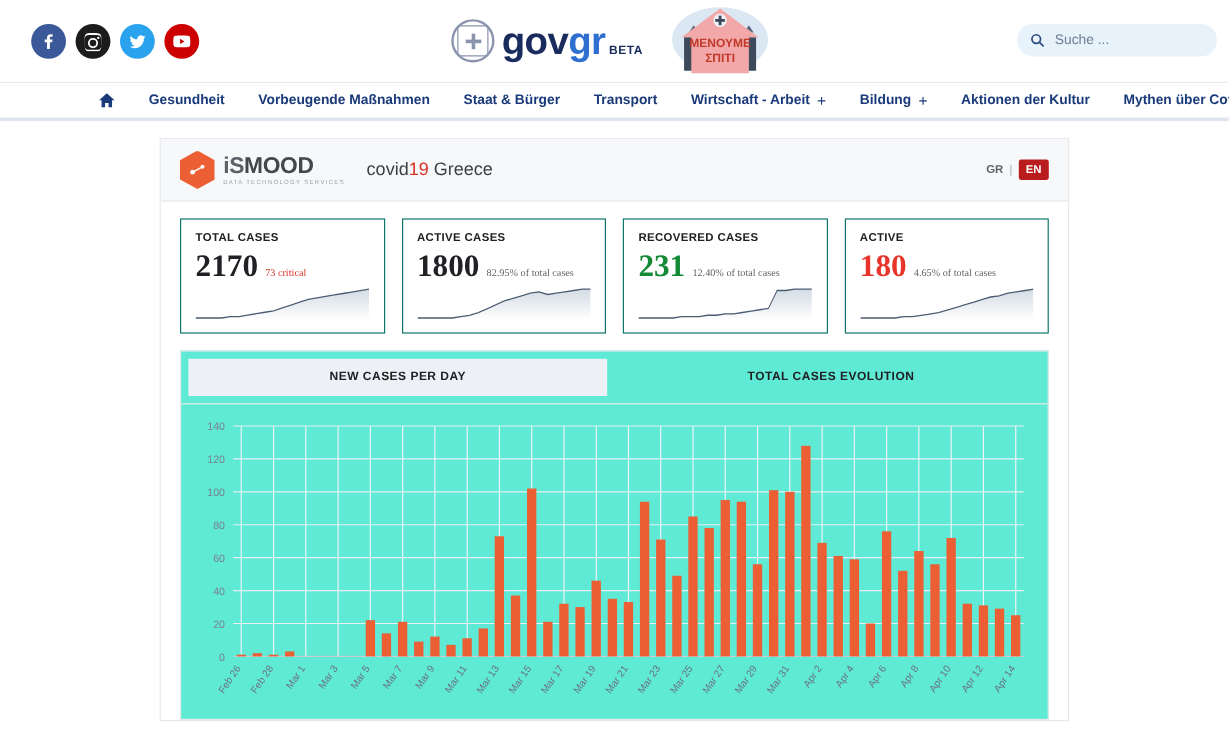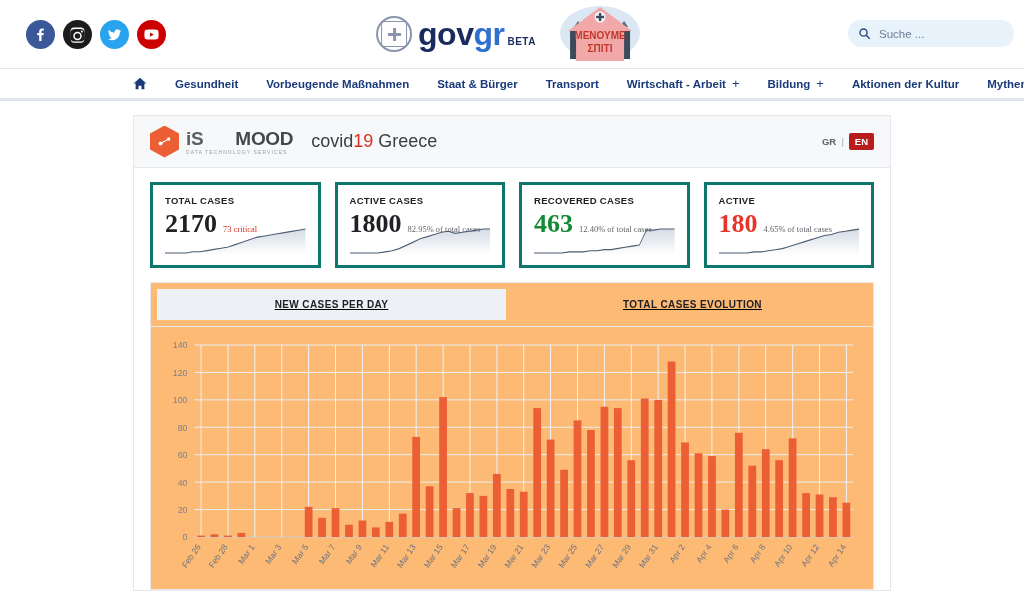--- a/index.html
+++ b/index.html
@@ -95,21 +95,21 @@
   .searchbox .mag { width: 13px; height: 13px; flex: none; }
   .searchbox .mag svg { display: block; width: 13px; height: 13px; stroke: #2b4a7d; fill: none; stroke-width: 2.2; }
   .search-ph { font-size: 11.5px; color: #6d7d94; }
 
   
   .nav {
     height: 33px;
     border-top: 1px solid #e3e7ef;
     border-bottom: 3px solid #dfe4ee;
     display: flex; align-items: center;
-    padding-left: 119px;
+    padding-left: 68px;
     gap: 0px;
     background: #fff;
   }
   .nav-item {
     font-size: 11.5px;
     font-weight: bold;
     color: #1a3a7a;
     padding: 0 14px;
     white-space: nowrap;
     cursor: pointer;
@@ -139,27 +139,27 @@
     clip-path: polygon(50% 0%, 100% 25%, 100% 75%, 50% 100%, 0% 75%, 0% 25%);
     position: relative;
     display: flex; align-items: center; justify-content: center;
   }
   .hexlogo svg { width: 18px; height: 18px; display: block; }
   .ismood-txt { line-height: 1; }
   .ismood-name {
     font-size: 19px; font-weight: bold; color: #5b6166;
     letter-spacing: -0.3px;
   }
-  .ismood-name .bold-part { color: #44484c; margin-left: 32px; }
+  .ismood-name .bold-part { color: #44484c; }
   .ismood-sub {
     font-size: 5px; color: #9aa0a6; letter-spacing: 1.1px;
     margin-top: 2px;
   }
   .board-title {
-    font-size: 18px; color: #3c4043; margin-left: 18px;
+    font-size: 15px; color: #3c4043; margin-left: 18px;
   }
   .board-title .red { color: #d93025; }
   .lang {
     margin-left: auto;
     display: flex; align-items: center; gap: 5px;
     font-size: 9.5px; color: #5f6368; font-weight: bold;
   }
   .lang .sep { color: #c3c6ca; }
   .lang .en {
     background: #b91c1c; color: #fff;
@@ -168,43 +168,42 @@
   }
   .lang .gr { cursor: pointer; }
 
   
   .stats {
     display: flex; gap: 14px;
     padding: 14px 16px 0;
   }
   .stat-card {
     flex: 1;
-    border: 3px solid #0f766e;
-    height: 86px;
+    border: 1px solid #0f766e;
+    height: 96px;
     padding: 10px 12px 0;
     position: relative;
     overflow: hidden;
     background: #fff;
   }
   .stat-label {
     font-size: 9.5px; font-weight: bold; color: #202124;
     letter-spacing: 0.3px;
   }
   .stat-row { display: flex; align-items: baseline; gap: 6px; margin-top: 5px; font-family: Liberation Serif, serif; }
   .stat-num { font-size: 26px; font-weight: bold; line-height: 1; }
   .stat-sub { font-size: 8.5px; }
   .spark { position: absolute; left: 12px; right: 12px; bottom: 10px; height: 30px; }
   .spark svg { width: 100%; height: 100%; display: block; }
 
   
   .chart-panel {
     margin: 14px 16px 0;
     border: 1px solid #e6e8ec;
-    background: #fdba74;
-    text-decoration: underline;
+    background: #5eead4;
   }
   .tabs { display: flex; height: 43px; }
   .tab {
     flex: 1;
     display: flex; align-items: center; justify-content: center;
     font-size: 10px; font-weight: bold; color: #202124;
     letter-spacing: 0.4px;
     cursor: pointer;
     margin: 6px;
   }
@@ -374,21 +373,21 @@
               </linearGradient>
             </defs>
             <path d="M0.0 28.0 L11.0 28.0 L22.0 28.0 L33.0 28.0 L44.0 28.0 L55.0 26.9 L66.0 25.8 L77.0 23.6 L88.0 20.4 L99.0 17.1 L110.0 13.8 L121.0 11.6 L132.0 9.5 L143.0 7.3 L154.0 6.2 L165.0 8.4 L176.0 7.3 L187.0 6.2 L198.0 5.1 L209.0 4.0 L220.0 4.0 L220 30 L0 30 Z" fill="url(#sg1)"></path>
             <path d="M0.0 28.0 L11.0 28.0 L22.0 28.0 L33.0 28.0 L44.0 28.0 L55.0 26.9 L66.0 25.8 L77.0 23.6 L88.0 20.4 L99.0 17.1 L110.0 13.8 L121.0 11.6 L132.0 9.5 L143.0 7.3 L154.0 6.2 L165.0 8.4 L176.0 7.3 L187.0 6.2 L198.0 5.1 L209.0 4.0 L220.0 4.0" fill="none" stroke="#4a5c72" stroke-width="1.1"></path>
           </svg>
         </div>
     </div>
     <div class="stat-card">
       <div class="stat-label">RECOVERED CASES</div>
       <div class="stat-row">
-        <span class="stat-num" style="color:#138a36">463</span>
+        <span class="stat-num" style="color:#138a36">231</span>
         <span class="stat-sub" style="color:#5f6368">12.40% of total cases</span>
       </div>
       <div class="spark">
           <svg viewBox="0 0 220 30" preserveAspectRatio="none">
             <defs>
               <linearGradient id="sg2" x1="0" y1="0" x2="0" y2="1">
                 <stop offset="0%" stop-color="#9fb0c4" stop-opacity="0.45"></stop>
                 <stop offset="100%" stop-color="#9fb0c4" stop-opacity="0"></stop>
               </linearGradient>
             </defs>

